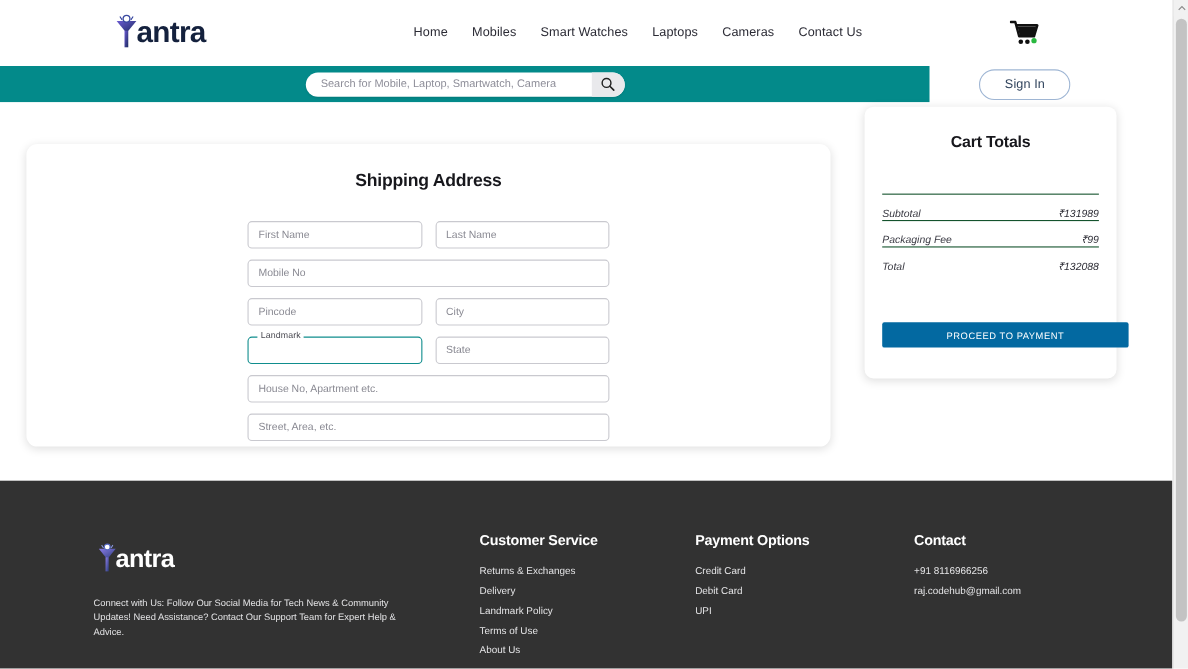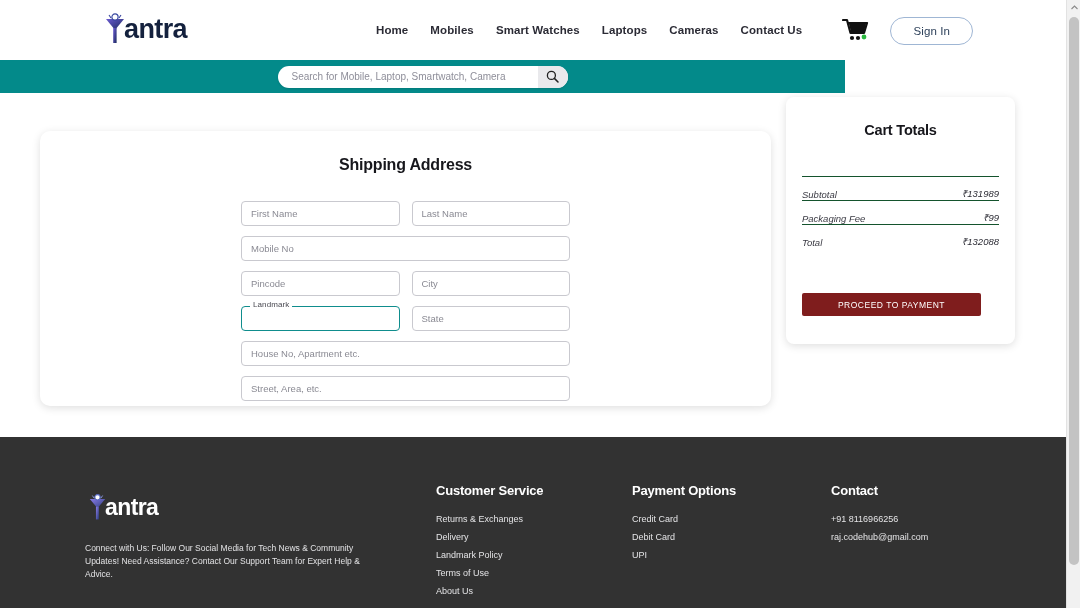--- a/index.html
+++ b/index.html
@@ -17,22 +17,22 @@
     position: relative; height: 60px; background:#fff;
     display:flex; align-items:center;
   }
   .logo-wrap { position:absolute; left:104px; top:12px; display:flex; align-items:center; }
   .logo-mark { width:22px; height:34px; position:relative; margin-right:-2px; }
   .logo-text {
     font-size:27px; font-weight:700; color:#14213d; letter-spacing:-0.6px;
     font-family:"Liberation Sans", sans-serif;
   }
   .nav { position:absolute; left:376px; top:24px; display:flex; gap:22px; }
-  .nav a { font-size:11.5px; color:#2b2b35; text-decoration:none; letter-spacing:0.1px;font-weight:bold; }
-  .hdr-right { position:absolute; right:93px; top:17px; display:flex; align-items:flex-start; gap:20px; }
+  .nav a { font-size:11.5px; color:#2b2b35; text-decoration:none; letter-spacing:0.1px; }
+  .hdr-right { position:absolute; right:93px; top:17px; display:flex; align-items:center; gap:20px;flex-direction:column; }
   .cart-icon { position:relative; width:28px; height:26px; }
   .signin-btn {
     border:1px solid #9fb6d4; border-radius:20px; background:#fff;
     color:#30435c; font-size:11.5px; padding:7px 22px; cursor:pointer;
     letter-spacing:0.1px;
   }
 
   
   .searchband {
     height:33px; background:#038a8a; display:flex; align-items:center; justify-content:center;
@@ -51,21 +51,21 @@
   .search-btn {
     position:absolute; right:0; top:0; width:30px; height:22px;
     background:#e9e9ec; border-radius:0 11px 11px 0;
     display:flex; align-items:center; justify-content:center; cursor:pointer; border:none;
   }
 
   
   .main { position:relative; height:344px; background:#fff; }
 
   .form-card {
-    position:absolute; left:40px; top:38px; width:731px; height:275px;
+    position:absolute; left:24px; top:38px; width:731px; height:275px;
     background:#fff; border-radius:10px;
     box-shadow: 0 2px 9px rgba(0,0,0,0.13);
   }
   .form-title {
     text-align:center; margin-top:25px; font-size:16px; font-weight:700;
     color:#17171c; letter-spacing:-0.2px;
   }
   .form-fields { margin:27px auto 0; width:329px; }
   .frow { display:flex; gap:12px; margin-bottom:10px; }
   .field {
@@ -90,22 +90,22 @@
     text-align:center; margin-top:25px; font-size:14.5px; font-weight:700; color:#17171c;
     letter-spacing:-0.2px;
   }
   .totals-list { margin:38px 16px 0; }
   .trow {
     display:flex; justify-content:space-between; align-items:flex-end;
     border-top:1px solid #14532d; height:24px; font-size:9.5px; color:#3b3b44;font-style:italic;
   }
   .trow .val { color:#2c2c35; }
   .pay-btn {
-    position:absolute; left:16px; bottom:28px; width:179px; height:23px;
-    background:#7f1d1d; color:#fff; border:none; border-radius:2px;
+    position:absolute; left:16px; bottom:28px; width:224px; height:23px;
+    background:#0369a1; color:#fff; border:none; border-radius:2px;
     font-size:8.5px; letter-spacing:0.5px; cursor:pointer;
     font-family:"Liberation Sans", sans-serif;
   }
 
   
   .footer {
     position:absolute; left:0; top:437px; width:1066px; height:171px;
     background:#323232; color:#fff;
   }
   .f-logo { position:absolute; left:88px; top:56px; display:flex; align-items:center; }

